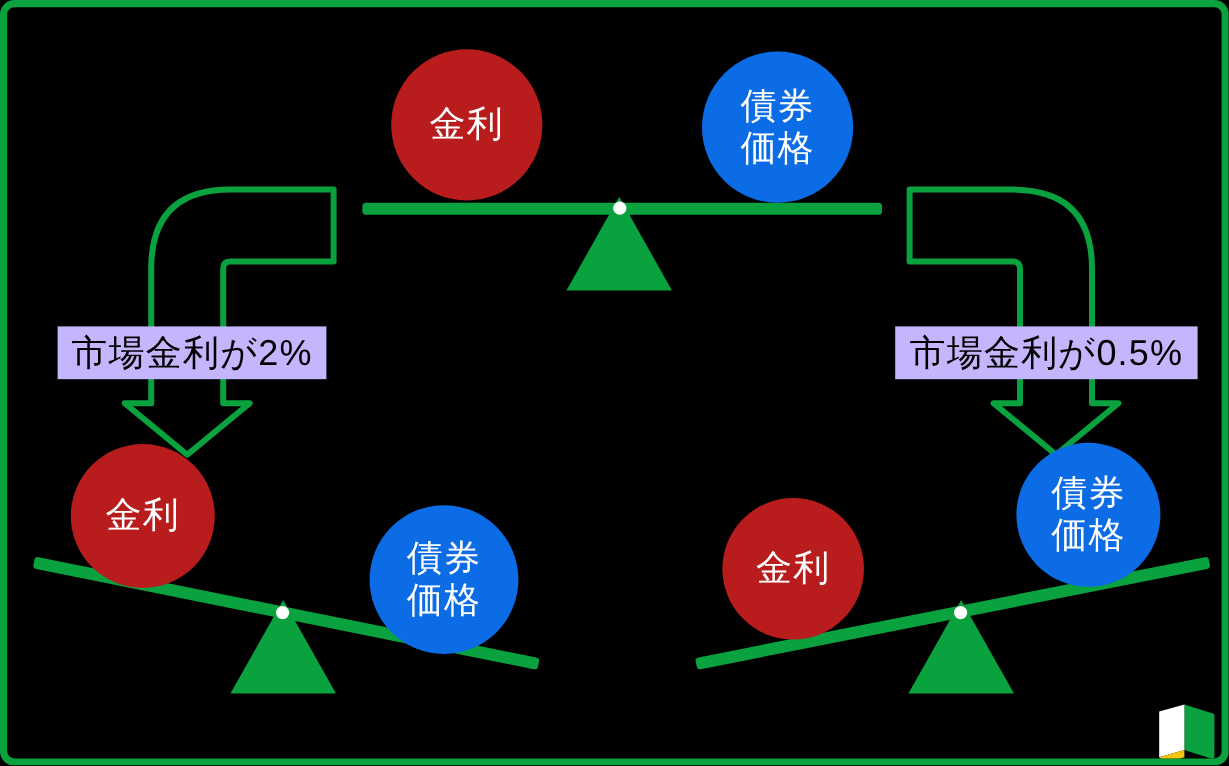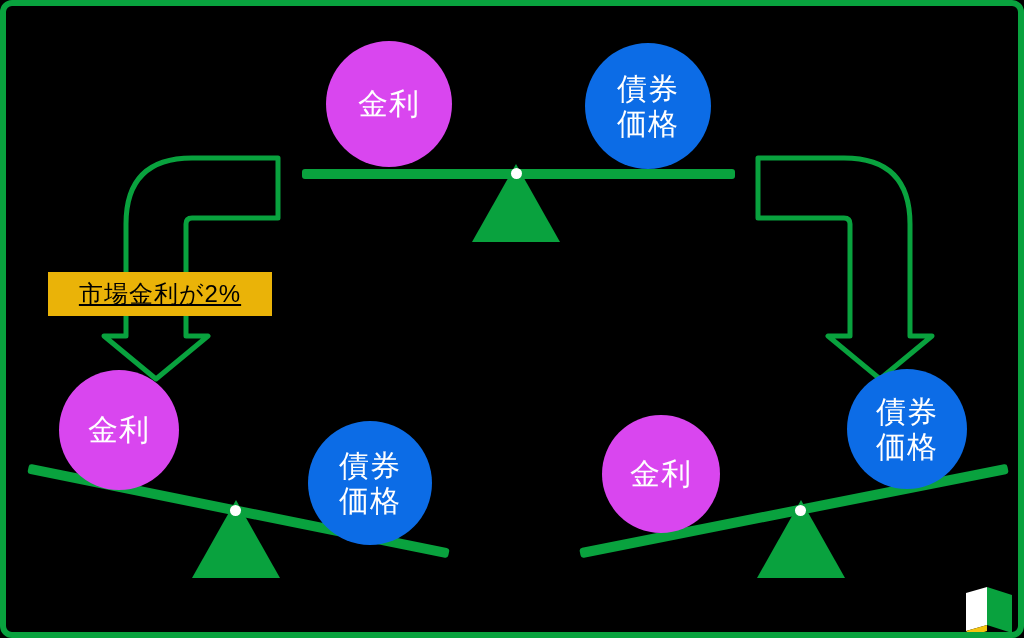--- a/index.html
+++ b/index.html
@@ -21,26 +21,26 @@
   .pivot-dot {
     position:absolute; width:11px; height:11px; border-radius:50%;
     background:#fff; z-index:4;
   }
   .circle {
     position:absolute; border-radius:50%; z-index:3;
     display:flex; flex-direction:column; align-items:center; justify-content:center;
     color:#fff; font-size:30px; font-weight:500; line-height:1.18;
     text-align:center; letter-spacing:1px;
   }
-  .circle.red  { background:#d946ef; }
+  .circle.red  { background:#b91c1c; }
   .circle.blue { background:#0c6ce6;justify-content:center; }
   .annotation {
-    position:absolute; z-index:5; background:#eab308; color:#000;
+    position:absolute; z-index:5; background:#c4b5fd; color:#000;
     display:flex; align-items:center; justify-content:center;
-    font-size:24px; font-weight:500; letter-spacing:1px;text-decoration:underline;
+    font-size:30px; font-weight:500; letter-spacing:1px;
   }
   .arrow-layer {
     position:absolute; left:0; top:0; width:1024px; height:638px;
     z-index:1; pointer-events:none;
   }
   .logo {
     position:absolute; left:950px; top:578px; z-index:5;
   }
 </style>
 </head>
@@ -61,20 +61,23 @@
       <span>債券</span>
       <span>価格</span>
     </div>
     <div class="triangle" style="left:466px; top:158px;"></div>
     <div class="bar" style="left:296px; top:163px; width:433px;"></div>
     <div class="pivot-dot" style="left:505px; top:162px;"></div>
   </div>
 
   <div class="annotation" style="left:42px; top:266px; width:224px; height:44px;">
       <span>市場金利が2%</span>
+    </div>
+  <div class="annotation" style="left:740px; top:266px; width:252px; height:44px;">
+      <span>市場金利が0.5%</span>
     </div>
 
   <div>
     <div class="triangle" style="left:186px; top:494px;"></div>
     <div class="bar" style="left:18px; top:500px; width:429px; transform:rotate(11.4deg);"></div>
     <div class="circle red" style="left:53px; top:364px; width:120px; height:120px;">
       <span>金利</span>
     </div>
     <div class="circle blue" style="left:302px; top:415px; width:124px; height:124px;">
       <span>債券</span>

